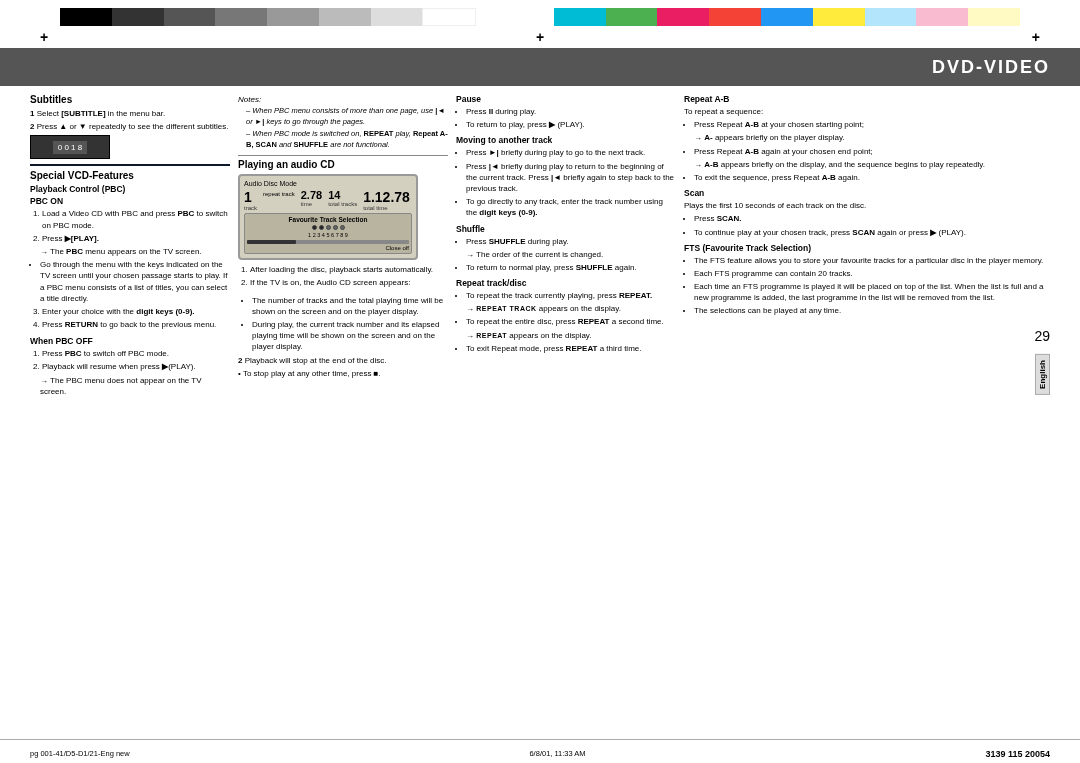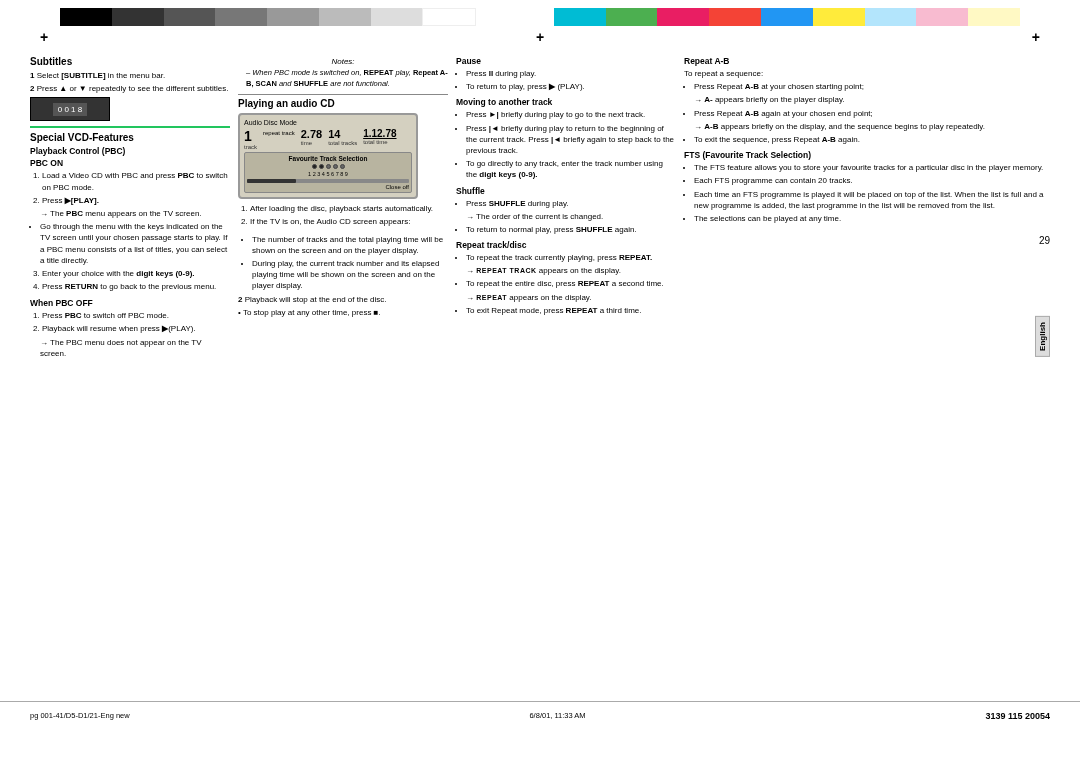--- a/index.html
+++ b/index.html
@@ -132,21 +132,21 @@
       border: 1px solid #000;
     }
     .subtitle-display-inner {
       background: #555;
       padding: 2px 5px;
       font-size: 8px;
     }
 
     
     .special-vcd {
-      border-top: 2px solid #22c55e;
+      border-top: 2px solid #0f172a;
       padding-top: 4px;
       margin-top: 4px;
     }
 
     
     .cd-display {
       background: #d4d0c0;
       border: 2px solid #999;
       border-radius: 4px;
       padding: 4px;
@@ -225,21 +225,20 @@
     }
 
     
     .notes-box {
       margin-bottom: 4px;
     }
     .notes-title {
       font-size: 8px;
       font-style: italic;
       margin-bottom: 1px;
-      text-align: center;
     }
     .note-item {
       font-size: 7.5px;
       font-style: italic;
       padding-left: 8px;
       line-height: 1.4;
       margin-bottom: 2px;
     }
     .note-item::before {
       content: '– ';
@@ -339,20 +338,23 @@
 </div>
 
 <div class="reg-marks">
   <span style="font-size:14px; font-weight:bold; line-height:1">+</span>
   <div style="display:flex; gap:30px; align-items:center;">
     <span style="font-size:14px; font-weight:bold;">+</span>
   </div>
   <span style="font-size:14px; font-weight:bold;">+</span>
 </div>
 
+<div class="header-bar">
+  <span class="page-title">DVD-VIDEO</span>
+</div>
 
 <div class="main-content">
 
   <div class="col-left">
 
     <div class="subtitles-section section-gap">
       <h2 class="section-title">Subtitles</h2>
       <p><span class="bold">1</span> Select <span class="bold">[SUBTITLE]</span> in the menu bar.</p>
       <p><span class="bold">2</span> Press <span class="bold">▲</span> or <span class="bold">▼</span> repeatedly to see the different subtitles.</p>
       <div class="subtitle-display">
@@ -385,20 +387,21 @@
         <li>Playback will resume when press <span class="bold">▶</span>(PLAY).</li>
       </ol>
       <p class="arrow-item">The PBC menu does not appear on the TV screen.</p>
     </div>
   </div>
 
   <div class="col-mid-left">
 
     <div class="notes-box section-gap">
       <p class="notes-title">Notes:</p>
+      <p class="note-item">When PBC menu consists of more than one page, use <span style="font-style:normal;font-weight:bold">|◄</span> or <span style="font-style:normal;font-weight:bold">►|</span> keys to go through the pages.</p>
       <p class="note-item">When PBC mode is switched on, <span style="font-style:normal;font-weight:bold">REPEAT</span> play, <span style="font-style:normal;font-weight:bold">Repeat A-B, SCAN</span> and <span style="font-style:normal;font-weight:bold">SHUFFLE</span> are not functional.</p>
     </div>
 
     <div class="divider-line"></div>
     <h2 class="section-title" style="margin-top:3px;">Playing an audio CD</h2>
 
     <div class="cd-display">
       <div class="cd-display-top">
         <span>Audio Disc Mode</span>
       </div>
@@ -410,21 +413,21 @@
         <div style="font-size:6px;margin-top:2px;">repeat track</div>
         <div>
           <div class="cd-display-num" style="font-size:11px;text-align:right;">2.78</div>
           <div class="cd-display-label">time</div>
         </div>
         <div>
           <div class="cd-display-num" style="font-size:11px;">14</div>
           <div class="cd-display-label">total tracks</div>
         </div>
         <div>
-          <div class="cd-display-num" style="font-size:10px;text-decoration:underline;">1.12.78</div>
+          <div class="cd-display-num" style="font-size:14px;">1.12.78</div>
           <div class="cd-display-label">total time</div>
         </div>
       </div>
       <div class="cd-fav-section">
         <div class="cd-fav-title">Favourite Track Selection</div>
         <div class="cd-fav-dots">
           <div class="cd-fav-dot filled"></div>
           <div class="cd-fav-dot filled"></div>
           <div class="cd-fav-dot"></div>
           <div class="cd-fav-dot"></div>
@@ -511,32 +514,40 @@
       <p class="arrow-item"><span class="bold">A-</span> appears briefly on the player display.</p>
       <ul>
         <li>Press Repeat <span class="bold">A-B</span> again at your chosen end point;</li>
       </ul>
       <p class="arrow-item"><span class="bold">A-B</span> appears briefly on the display, and the sequence begins to play repeatedly.</p>
       <ul>
         <li>To exit the sequence, press Repeat <span class="bold">A-B</span> again.</li>
       </ul>
     </div>
 
+    <div class="section-gap">
+      <h3 class="sub-title">Scan</h3>
+      <p>Plays the first 10 seconds of each track on the disc.</p>
+      <ul>
+        <li>Press <span class="bold">SCAN.</span></li>
+        <li>To continue play at your chosen track, press <span class="bold">SCAN</span> again or press <span class="bold">▶</span> (PLAY).</li>
+      </ul>
+    </div>
 
     <div class="section-gap">
       <h3 class="sub-title">FTS (Favourite Track Selection)</h3>
       <ul>
         <li>The FTS feature allows you to store your favourite tracks for a particular disc in the player memory.</li>
         <li>Each FTS programme can contain 20 tracks.</li>
         <li>Each time an FTS programme is played it will be placed on top of the list. When the list is full and a new programme is added, the last programme in the list will be removed from the list.</li>
         <li>The selections can be played at any time.</li>
       </ul>
     </div>
 
-    <p style="text-align:right; margin-top:10px; font-size:10px;">29</p>
+    <p style="text-align:right; margin-top:10px; font-size:14px;">29</p>
   </div>
 
 </div>
 
 <div class="footer">
   <span>pg 001-41/D5-D1/21-Eng new</span>
   <span>6/8/01, 11:33 AM</span>
   <span class="footer-right">3139 115 20054</span>
 </div>
 

